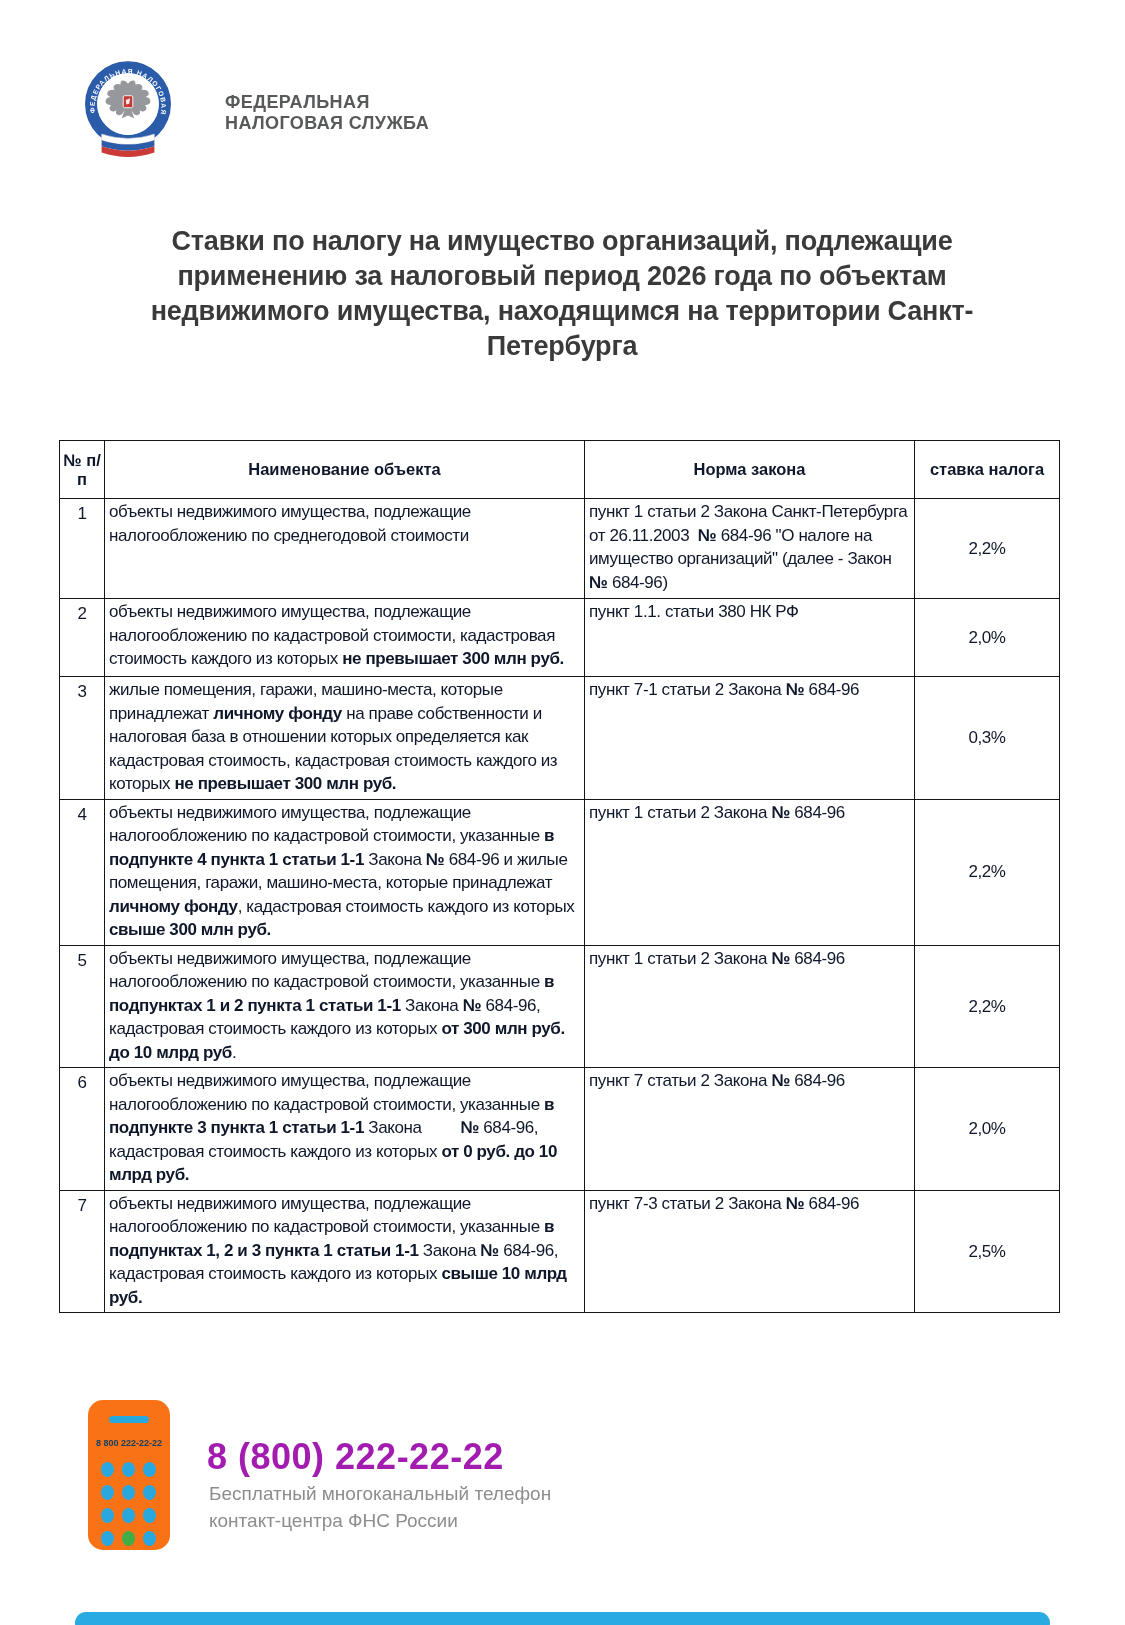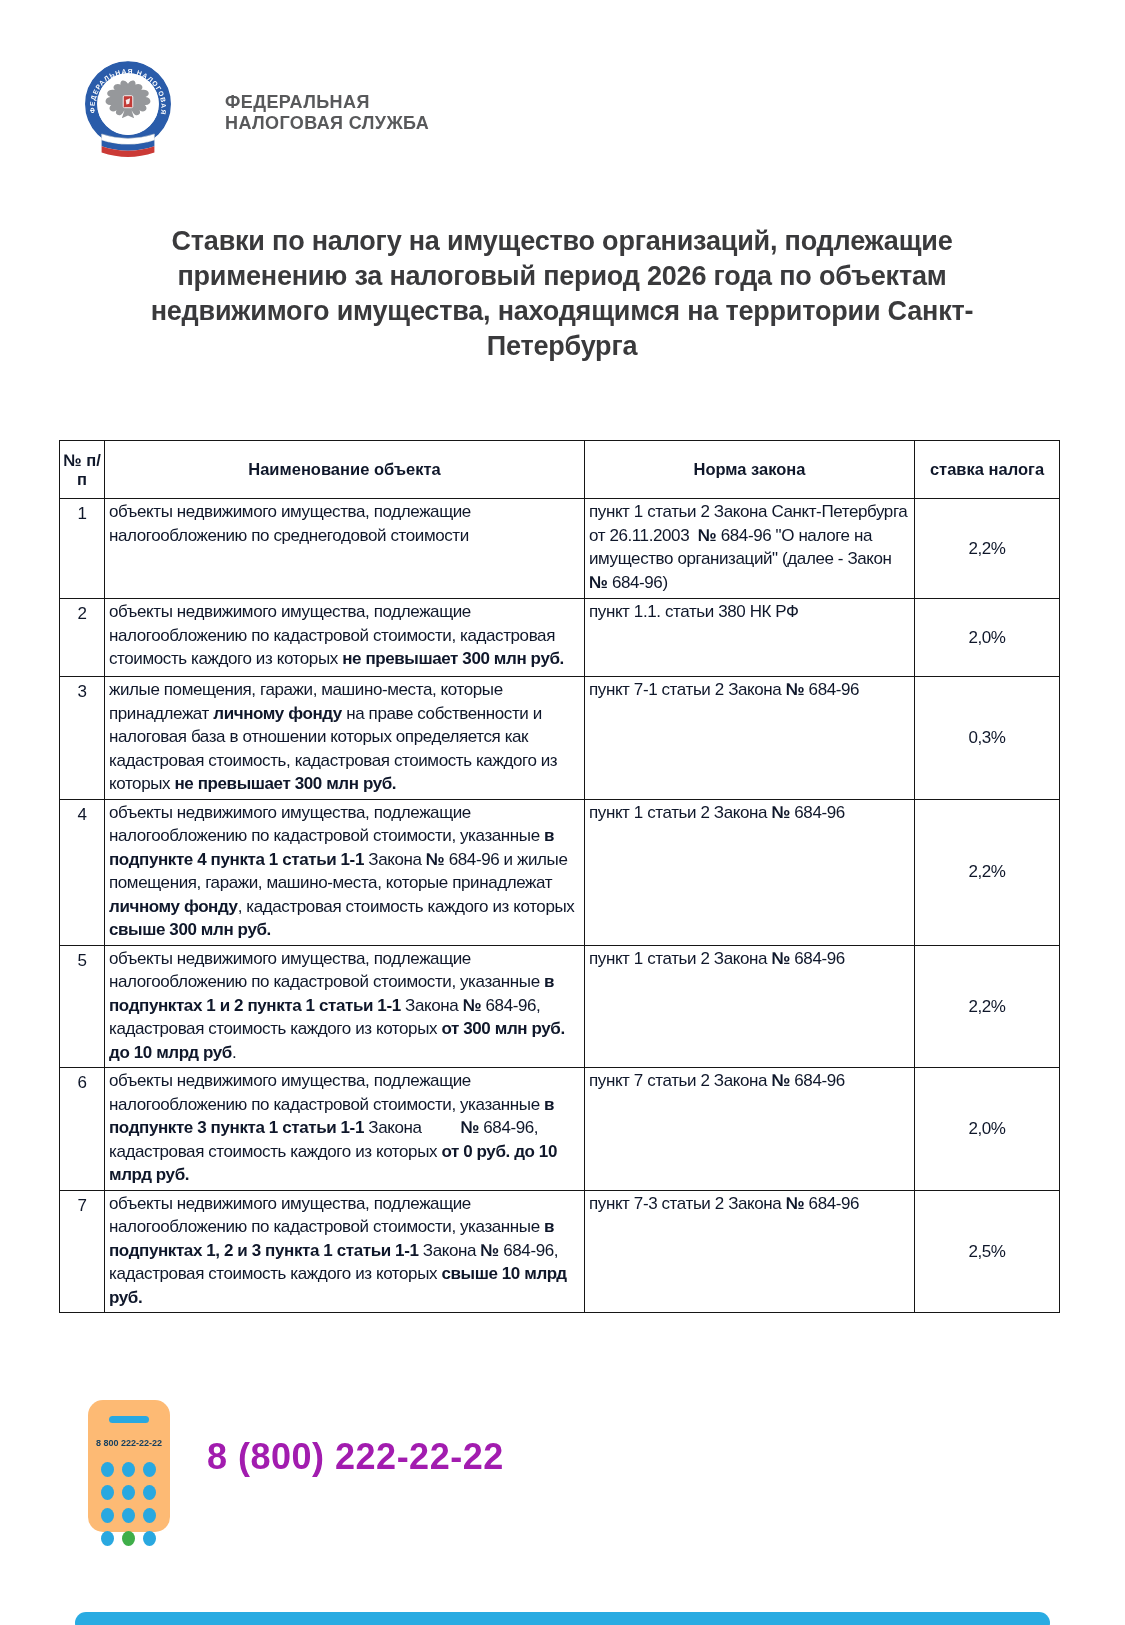--- a/index.html
+++ b/index.html
@@ -31,22 +31,22 @@
   .b{font-weight:bold;}
   #tbody tr:nth-child(1){height:100px;}
   #tbody tr:nth-child(2){height:78px;}
   #tbody tr:nth-child(3){height:118px;}
   #tbody tr:nth-child(4){height:140px;}
   #tbody tr:nth-child(5){height:122px;}
   #tbody tr:nth-child(6){height:122px;}
   #tbody tr:nth-child(7){height:118px;}
 
   
-  .phone-icon{position:absolute;left:88px;top:1400px;width:82px;height:132px;
-              background:#fdba74;border-radius:15px;}
+  .phone-icon{position:absolute;left:88px;top:1400px;width:82px;height:150px;
+              background:#f97316;border-radius:15px;}
   .speaker{position:absolute;left:21px;top:16px;width:40px;height:7px;border-radius:4px;background:#29A8E0;}
   .icon-label{position:absolute;left:0;top:38px;width:100%;text-align:center;
               font-size:9px;font-weight:bold;color:#17405F;letter-spacing:0;}
   .keypad{position:absolute;left:13px;top:62px;width:56px;display:grid;
           grid-template-columns:repeat(3,13px);grid-auto-rows:15px;column-gap:8px;row-gap:8px;}
   .dot{width:13px;height:15px;border-radius:50%;background:#29A8E0;}
   .dot.green{background:#3FAE49;}
   .phone-number{position:absolute;left:207px;top:1436px;font-size:36px;font-weight:bold;
                 color:#a21caf;letter-spacing:.5px;}
   .phone-caption{position:absolute;left:209px;top:1480px;width:370px;font-size:19px;
@@ -162,15 +162,16 @@
         <div class="dot"></div>
         <div class="dot"></div>
         <div class="dot"></div>
         <div class="dot"></div>
         <div class="dot"></div>
         <div class="dot green"></div>
         <div class="dot"></div>
       </div>
   </div>
   <div class="phone-number">8 (800) 222-22-22</div>
+  <div class="phone-caption">Бесплатный многоканальный телефон контакт-центра ФНС России</div>
 
   <div class="bottom-bar"></div>
 </div>
 
 </body></html>

